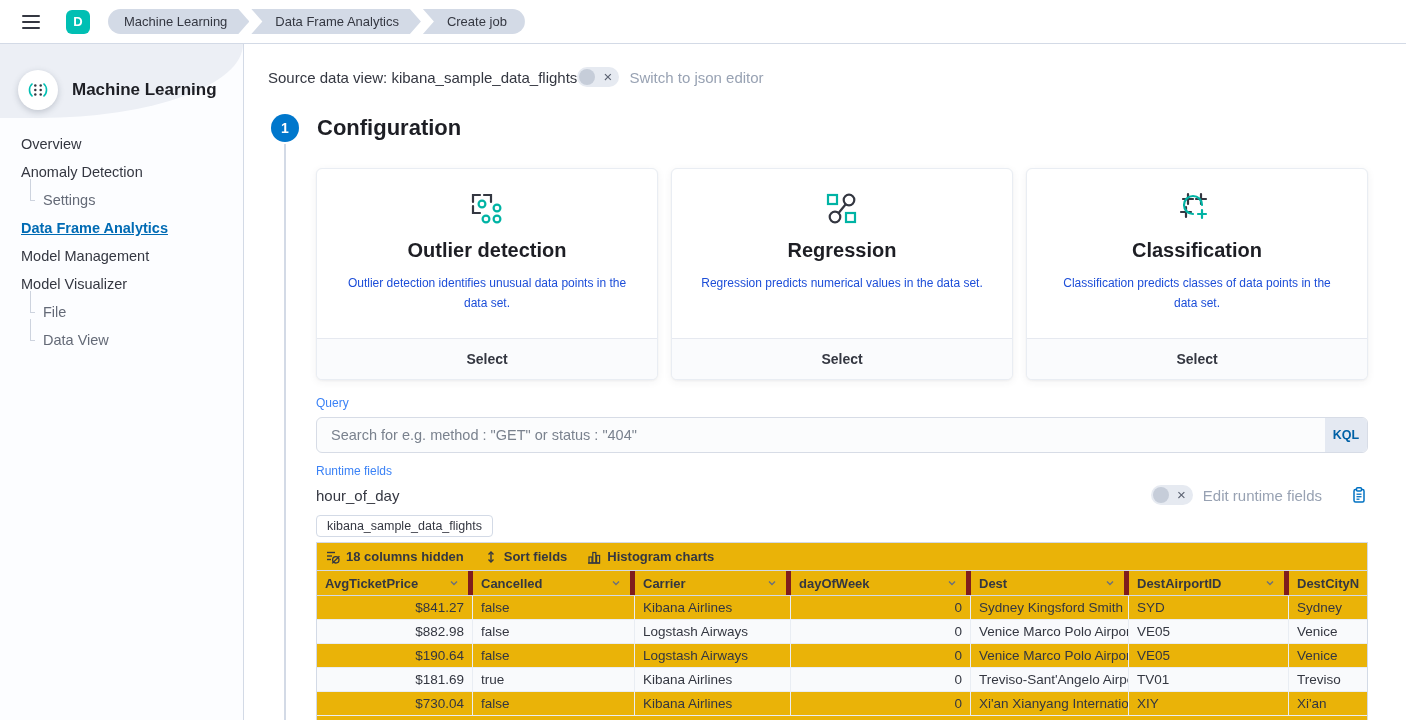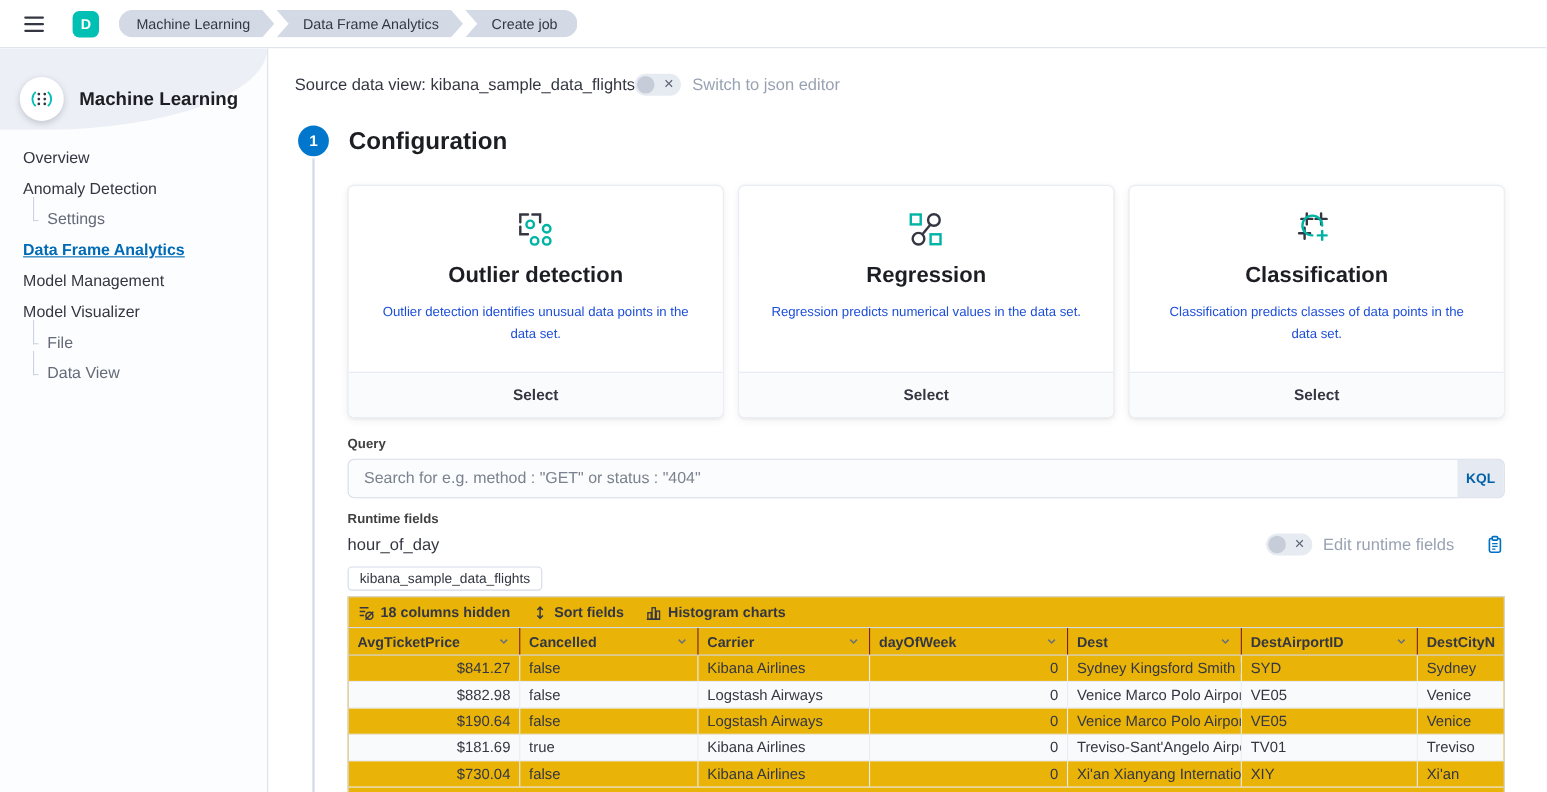--- a/index.html
+++ b/index.html
@@ -54,39 +54,39 @@
   
   .cards { display:flex; gap:13px; margin-top:26px; }
   .card { flex:1; height:212px; background:#fff; border:1px solid #e9edf3; border-radius:6px; box-shadow:0 2px 8px rgba(52,55,65,.06), 0 1px 2px rgba(52,55,65,.05); display:flex; flex-direction:column; text-align:center; overflow:hidden; }
   .card-body { flex:1; padding:20px 28px 0; display:flex; flex-direction:column; align-items:center; }
   .card-icon { height:40px; display:flex; align-items:center; }
   .card-title { font-size:20px; font-weight:700; color:#1d1e24; margin-top:10px; }
   .card-desc { font-size:12px; line-height:20px; margin-top:11px; color:#1d4ed8; }
   .card-foot { height:41px; border-top:1px solid #e6e9f0; background:#fafbfd; display:flex; align-items:center; justify-content:center; font-size:14px; font-weight:700; cursor:pointer; }
 
   
-  .field-label { font-size:12px; font-weight:700; color:#404040; margin-top:16px; }
+  .field-label { font-size:12px; font-weight:400; color:#3b82f6; margin-top:16px; }
   .query-box { position:relative; margin-top:7px; height:36px; }
   .query-input { width:100%; height:36px; border:1px solid #d7dce6; border-radius:6px; background:#fbfcfd; padding:0 54px 0 14px; font-size:14.5px; font-family:"Liberation Sans", sans-serif; color:#343741; outline:none; }
   .query-input::placeholder { color:#7a828e; }
   .kql-btn { position:absolute; right:1px; top:1px; bottom:1px; width:42px; background:#e4e9f2; border-radius:0 5px 5px 0; display:flex; align-items:center; justify-content:center; color:#0061a6; font-size:12.5px; font-weight:700; cursor:pointer; }
 
   
   .runtime-row { display:flex; justify-content:space-between; align-items:center; margin-top:6px; height:22px; }
   .runtime-value { font-size:15px; color:#343741; }
   .clipboard-btn { margin-left:18px; cursor:pointer; display:flex; align-items:center; }
 
   .badge { display:inline-block; margin-top:9px; border:1px solid #d3dae6; border-radius:4px; padding:3px 10px; font-size:12.5px; color:#343741; background:#fff; }
 
   
   .grid { margin-top:5px; border:1px solid #d3dae6; height:179px; overflow:hidden; background:#eab308; }
   .grid-toolbar { display:flex; align-items:center; gap:20px; padding:0 9px; height:27px; }
   .tool-btn { display:flex; align-items:center; gap:6px; font-size:13px; font-weight:600; color:#343741; cursor:pointer; }
   .grid-header { display:flex; border-top:1px solid #d3dae6; border-bottom:1px solid #d3dae6; height:26px; }
-  .hcell { display:flex; align-items:center; justify-content:space-between; padding:0 8px; font-size:13px; font-weight:700; border-right:1px solid #7f1d1d; overflow:hidden; white-space:nowrap; }
+  .hcell { display:flex; align-items:center; justify-content:space-between; padding:0 8px; font-size:13px; font-weight:700; border-right:5px solid #7f1d1d; overflow:hidden; white-space:nowrap; }
   .hcell .hlabel { overflow:hidden; white-space:nowrap; }
   .grid-row { display:flex; height:24px; border-bottom:1px solid #e9edf3; }
   .grid-row.stripe { background:#f9fafc; }
   .cell { padding:0 8px; line-height:23px; font-size:13.5px; border-right:1px solid #e9edf3; overflow:hidden; white-space:nowrap; }
   .num { text-align:right; }
   .c0 { width:156px; flex:0 0 156px; }
   .c1 { width:162px; flex:0 0 162px; }
   .c2 { width:156px; flex:0 0 156px; }
   .c3 { width:180px; flex:0 0 180px; }
   .c4 { width:158px; flex:0 0 158px; }

